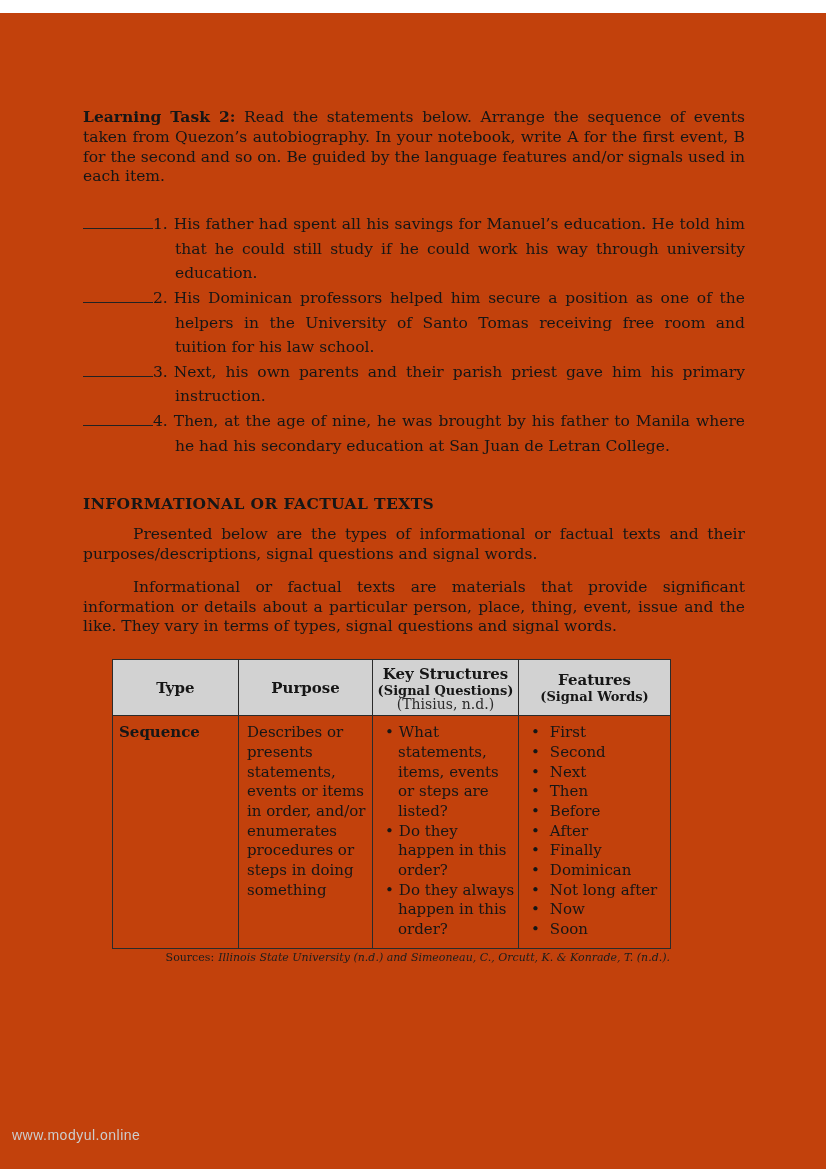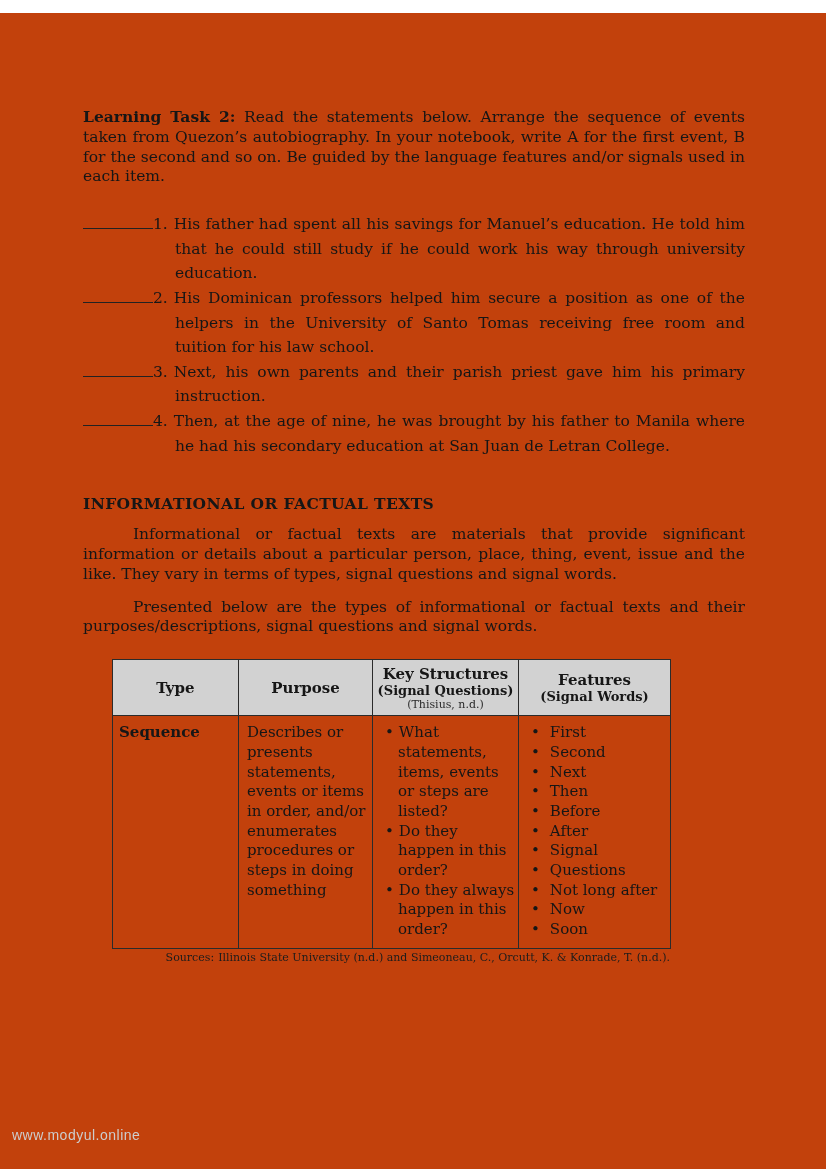--- a/index.html
+++ b/index.html
@@ -78,21 +78,21 @@
   table.info-table th {
     background: #d2d2d2;
     height: 56px;
     vertical-align: middle;
     text-align: center;
     padding: 3px 2px;
     font-weight: bold;
   }
   .hdr-title { font-size: 15px; line-height: 18px; }
   .hdr-sub   { font-size: 13px; line-height: 15px; }
-  .hdr-note  { font-size: 11px; line-height: 13px; font-weight: normal; color: #2a2a2a; }
+  .hdr-note  { font-size: 14px; line-height: 13px; font-weight: normal; color: #2a2a2a; }
   .hdr-sub:empty, .hdr-note:empty { display: none; }
   table.info-table td {
     vertical-align: top;
     line-height: 19.7px;
   }
   td.cell-type { padding: 7px 4px 16px 6px; font-weight: bold; }
   td.cell-purpose { padding: 7px 4px 0 8px; }
   td.cell-ks { padding: 7px 2px 8px 12px; }
   td.cell-ft { padding: 7px 2px 8px 12px; }
   ul.blist { list-style: none; }
@@ -105,21 +105,21 @@
   .sources {
     margin-left: 29px;
     width: 558px;
     margin-top: 2px;
     text-align: right;
     font-size: 11px;
     line-height: 14px;
     color: #1c1c1c;
   }
   .sources .sources-label { font-style: normal; margin-right: 4px; text-align: center; }
-  .sources .sources-text { }
+  .sources .sources-text { font-style: italic; }
   
   .footer {
     position: absolute;
     left: 0;
     top: 1079px;
     width: 826px;
     height: 22px;
   }
   .footer .book-title {
     position: absolute;
@@ -162,22 +162,22 @@
         <div class="seq-item"><span class="blank"></span><span class="num">2.</span><span class="item-text">His Dominican professors helped him secure a position as one of the helpers in the University of Santo Tomas receiving free room and tuition for his law school.</span></div>
 
         <div class="seq-item"><span class="blank"></span><span class="num">3.</span><span class="item-text">Next, his own parents and their parish priest gave him his primary instruction.</span></div>
 
         <div class="seq-item"><span class="blank"></span><span class="num">4.</span><span class="item-text">Then, at the age of nine, he was brought by his father to Manila where he had his secondary education at San Juan de Letran College.</span></div>
 
       </div>
 
     <h2 class="section-heading">INFORMATIONAL OR FACTUAL TEXTS</h2>
 
+    <p class="para">Presented below are the types of informational or factual texts and their purposes/descriptions, signal questions and signal words.</p>
     <p class="para">Informational or factual texts are materials that provide significant information or details about a particular person, place, thing, event, issue and the like. They vary in terms of types, signal questions and signal words.</p>
-    <p class="para">Presented below are the types of informational or factual texts and their purposes/descriptions, signal questions and signal words.</p>
 
     <table class="info-table">
       <colgroup>
         <col class="c1">
           <col class="c2">
           <col class="c3">
           <col class="c4">
       </colgroup>
       <thead>
         <tr>
@@ -227,23 +227,23 @@
                 <li><span class="bullet"></span><span>Second</span></li>
 
                 <li><span class="bullet"></span><span>Next</span></li>
 
                 <li><span class="bullet"></span><span>Then</span></li>
 
                 <li><span class="bullet"></span><span>Before</span></li>
 
                 <li><span class="bullet"></span><span>After</span></li>
 
-                <li><span class="bullet"></span><span>Signal</span></li>
-
-                <li><span class="bullet"></span><span>Questions</span></li>
+                <li><span class="bullet"></span><span>Finally</span></li>
+
+                <li><span class="bullet"></span><span>Dominican</span></li>
 
                 <li><span class="bullet"></span><span>Not long after</span></li>
 
                 <li><span class="bullet"></span><span>Now</span></li>
 
                 <li><span class="bullet"></span><span>Soon</span></li>
               </ul>
           </td>
         </tr>
       </tbody>

